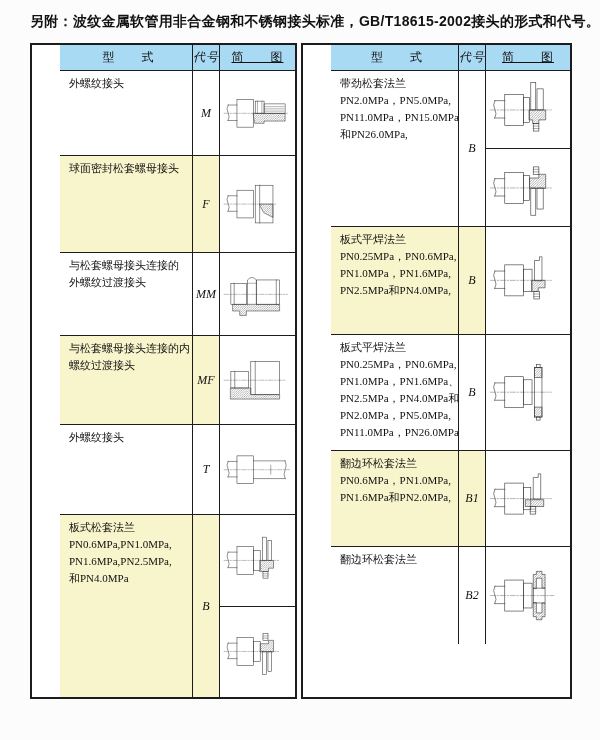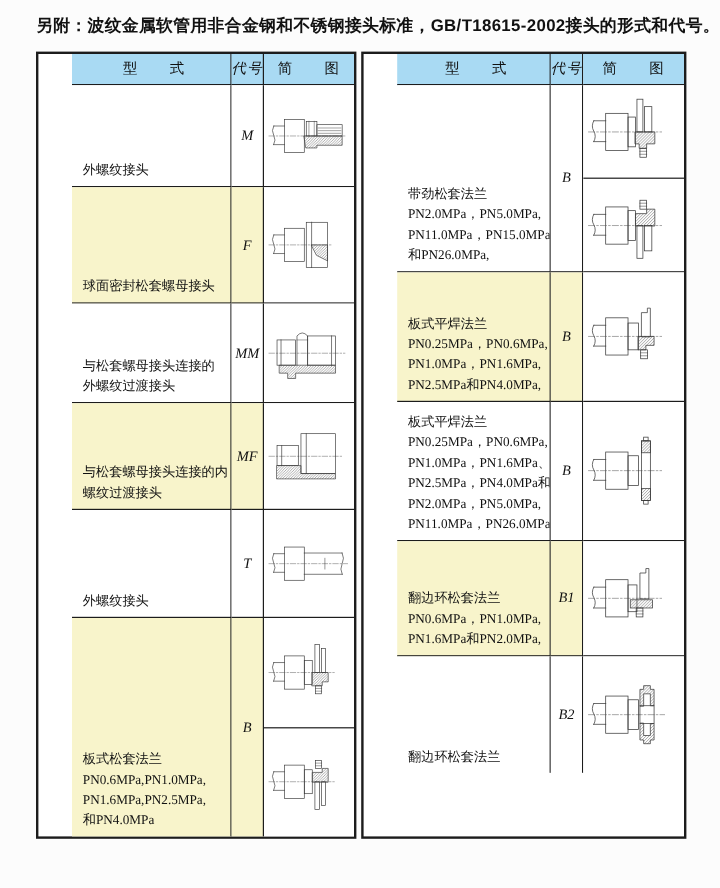--- a/index.html
+++ b/index.html
@@ -35,31 +35,31 @@
   .tbl.right{width:271px;}
   .row{display:grid;padding-left:28px;}
   .tbl.left .row{grid-template-columns:133px 27px 1fr;}
   .tbl.right .row{grid-template-columns:128px 27px 1fr;}
   .cell{
     border-right:1px solid var(--border);
     border-bottom:1px solid var(--border);
     overflow:hidden;
     background:var(--table-bg);
   }
-  .cell:last-child{border-right:none;}
+  .cell:last-child{border-right:none;text-decoration:underline;}
   .row:last-child .cell{border-bottom:none;}
   .row.head .cell{
     background:var(--header-bg);
     display:flex;align-items:center;justify-content:center;
     font-size:12px;
     letter-spacing:1px;
   }
   .row.yellow .cell.type, .row.yellow .cell.code{background:var(--highlight-bg);}
   .cell.type{
-    display:flex;flex-direction:column;justify-content:flex-end;
+    display:flex;flex-direction:column;justify-content:flex-start;
     padding:4px 4px 4px 9px;
     font-size:11px;
     line-height:1.55;
   }
   .cell.code{
     display:flex;align-items:center;justify-content:center;
     font-size:12px;
     font-style:italic;
   }
   .cell.diag{

